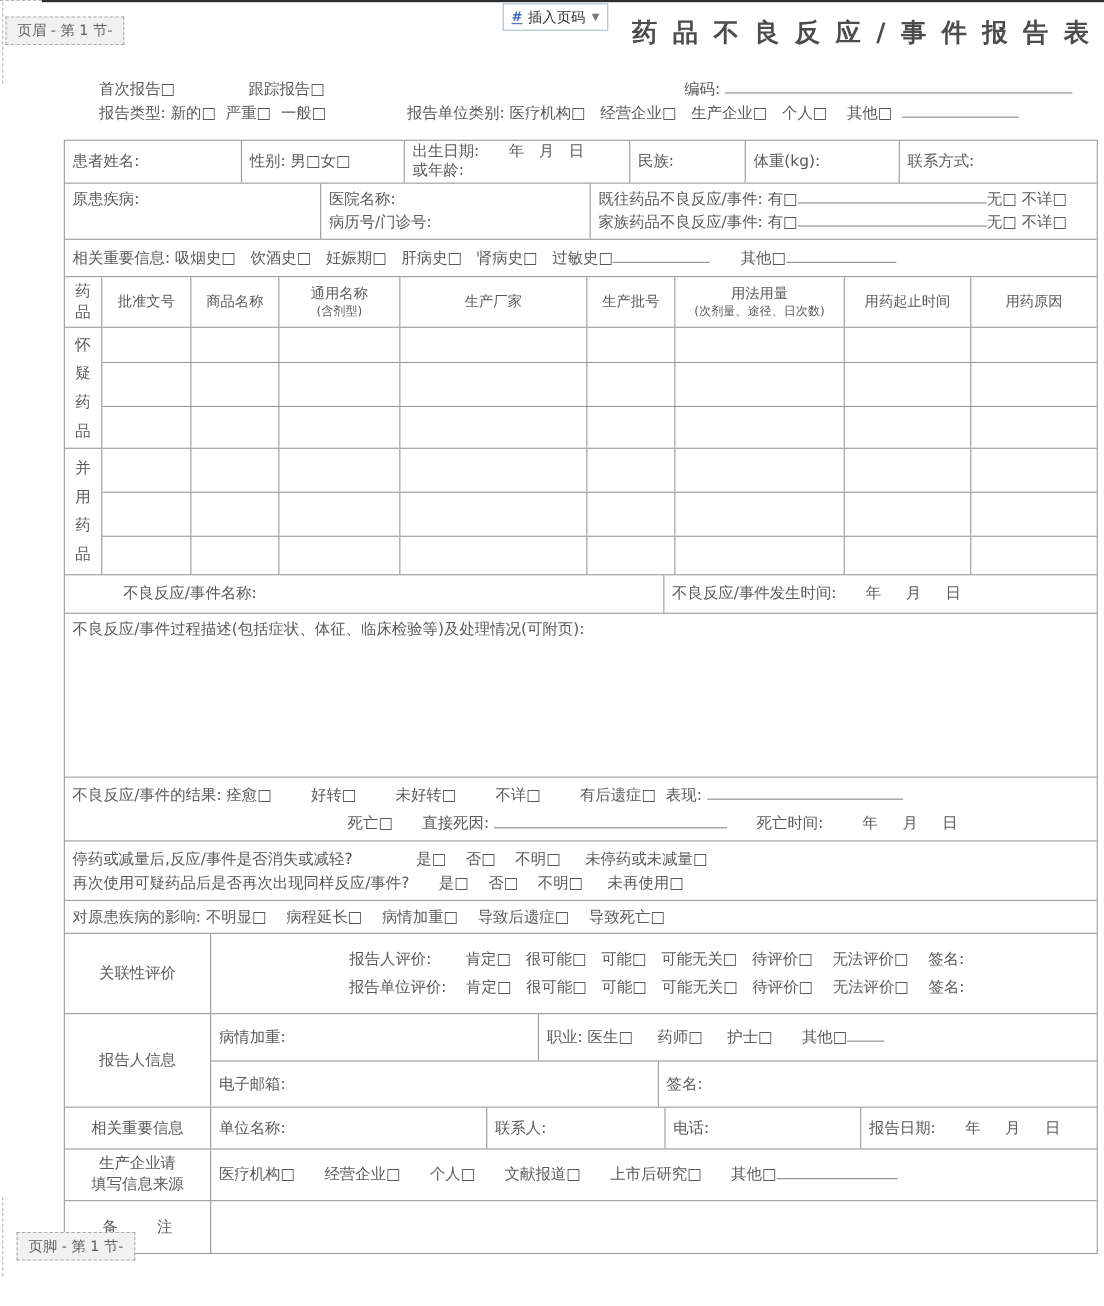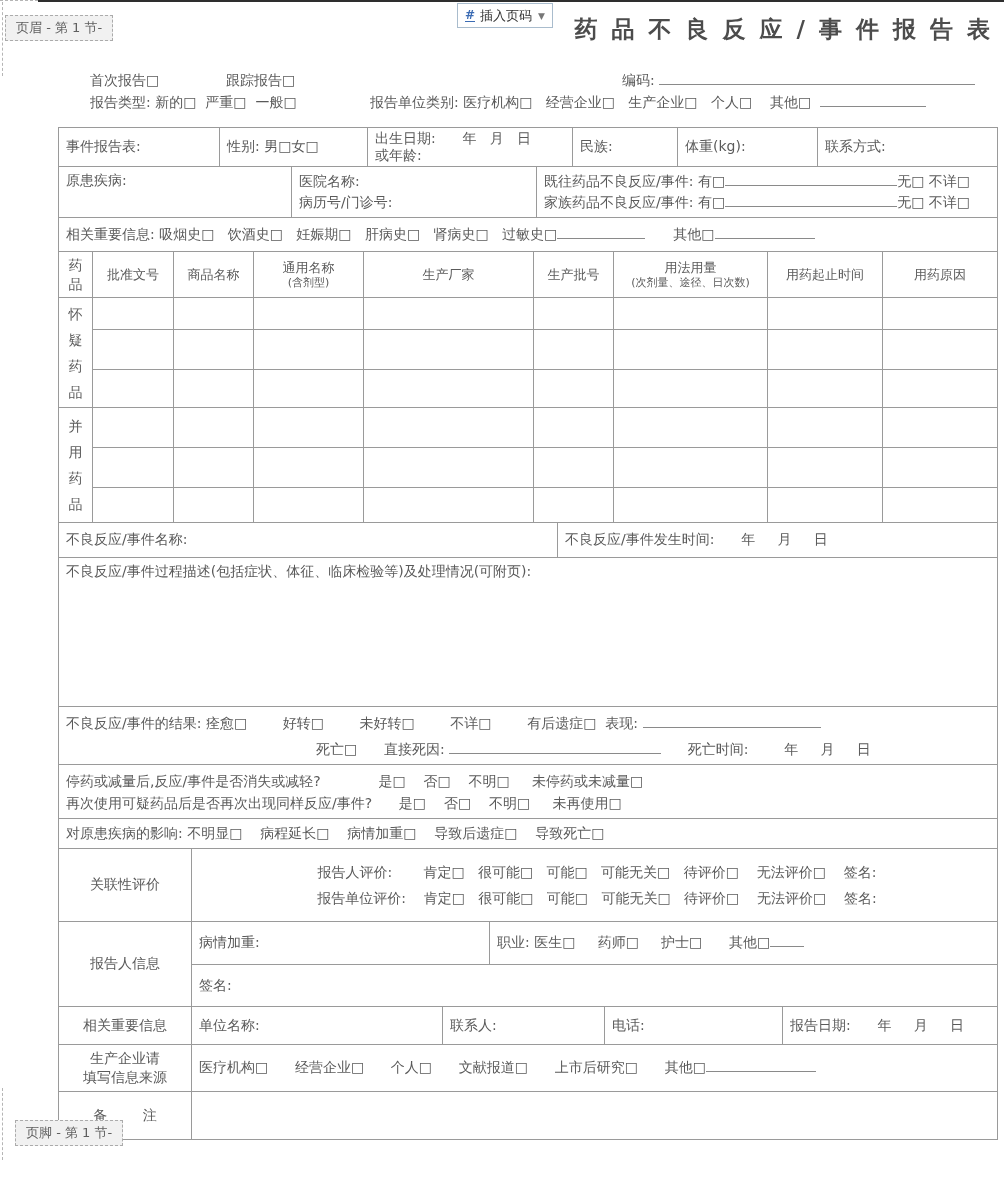--- a/index.html
+++ b/index.html
@@ -89,21 +89,21 @@
     <span class="t">报告类型: 新的□  严重□  一般□</span>
   </div>
   <div class="abs" style="left:370px; top:94px;">
     <span class="t">报告单位类别: 医疗机构□   经营企业□   生产企业□   个人□    其他□ </span>
     <span class="ul" style="width:106px;"></span>
   </div>
 
   <div class="formtable">
 
     <div class="row" style="height:38px;">
-      <div class="c t" style="width:160px;">事件报告表:</div>
+      <div class="c t" style="width:160px;">患者姓名:</div>
       <div class="c t" style="width:112px;">性别: 男□女□</div>
       <div class="c" style="width:205px; line-height:17px;margin-left:36px;">
         <span class="t">出生日期:      年   月   日</span>
         <span class="t">或年龄:</span>
       </div>
       <div class="c t" style="width:105px;">民族:</div>
       <div class="c t" style="width:140px;">体重(kg):</div>
       <div class="c t fill">联系方式:</div>
     </div>
 
@@ -217,21 +217,21 @@
             <div class="dc" style="width:170px;"></div>
             <div class="dc" style="width:80px;"></div>
             <div class="dc" style="width:154px;"></div>
             <div class="dc" style="width:115px;"></div>
             <div class="dc fill"></div>
         </div>
       </div>
     </div>
 
     <div class="row" style="height:35px;">
-      <div class="c t" style="width:498px;">不良反应/事件名称:</div>
+      <div class="c t" style="width:498px;margin-left:46px;">不良反应/事件名称:</div>
       <div class="c t fill">不良反应/事件发生时间:      年     月     日</div>
     </div>
 
     <div class="row" style="height:149px;">
       <div class="c t fill topalign">不良反应/事件过程描述(包括症状、体征、临床检验等)及处理情况(可附页):</div>
     </div>
 
     <div class="row" style="height:58px;">
       <div class="c fill lh26">
         <div class="ln"><span class="t">不良反应/事件的结果: 痊愈□        好转□        未好转□        不详□        有后遗症□  表现: </span><span class="ul" style="width:178px;"></span></div>
@@ -261,20 +261,21 @@
     <div class="row" style="height:85px;">
       <div class="c t center" style="width:132px;">报告人信息</div>
       <div class="fill" style="display:flex; flex-direction:column; border-left:1px solid #9a9a9a;">
         <div class="row" style="height:42px; border-top:none;">
           <div class="c t" style="width:297px; border-left:none;">病情加重:</div>
           <div class="c fill">
             <div class="ln"><span class="t">职业: 医生□     药师□     护士□      其他□</span><span class="ul" style="width:34px;"></span></div>
           </div>
         </div>
         <div class="row fill">
+          <div class="c t" style="width:406px; border-left:none;">电子邮箱:</div>
           <div class="c t fill">签名:</div>
         </div>
       </div>
     </div>
 
     <div class="row" style="height:38px;">
       <div class="c t center" style="width:132px;">相关重要信息</div>
       <div class="c t" style="width:251px;">单位名称:</div>
       <div class="c t" style="width:162px;">联系人:</div>
       <div class="c t" style="width:178px;">电话:</div>

